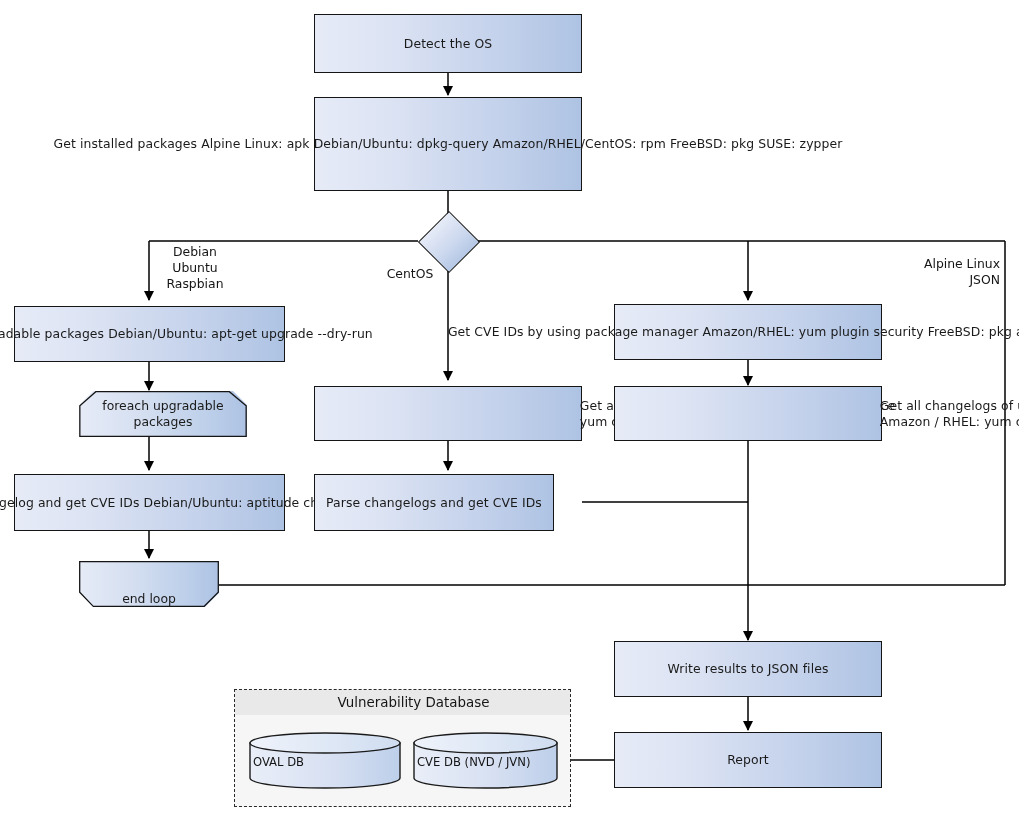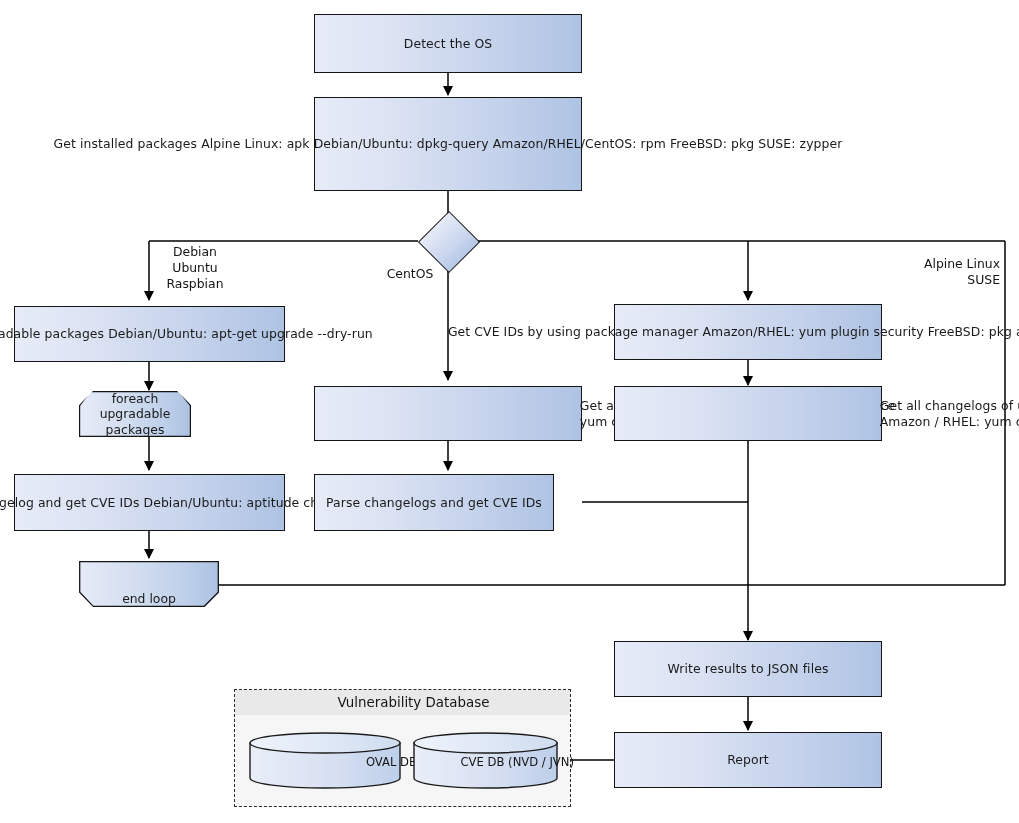--- a/index.html
+++ b/index.html
@@ -129,23 +129,23 @@
     justify-content: center;
     font-size: 13.4px;
     color: #151515;
     padding-left: 22px;
   }
   .cylinder {
     position: absolute;
   }
   .cyl-label {
     position: absolute;
-    left: 16px;
+    left: 4px;
     width: 100%;
-    text-align: right;
+    text-align: left;
     font-size: 11.6px;
     color: #151515;
     white-space: nowrap;
   }
 </style>
 </head>
 <body>
 
 <div id="canvas">
 
@@ -206,30 +206,30 @@
     </span>
   </div>
 
   <div class="diamond" style="left:427px; top:220px; width:42px; height:42px;"></div>
 
   <div class="branch-label" style="left: 155px; top: 244px; width: 80px; text-align: center; white-space: pre;">Debian
 Ubuntu
 Raspbian</div>
   <div class="branch-label" style="left: 380px; top: 266px; width: 60px; text-align: center; white-space: pre;">CentOS</div>
   <div class="branch-label" style="left: 890px; top: 256px; width: 110px; text-align: right; white-space: pre;">Alpine Linux
-SUSE</div>
+JSON</div>
 
   <div class="node" style="left:14px; top:306px; width:271px; height:56px;">
     <span class="lbl">
       <span>Check upgradable packages</span>
       <span>Debian/Ubuntu: apt-get upgrade --dry-run</span>
     </span>
   </div>
 
-  <div class="loop-start" style="left:79px; top:391px; width:112px; height:46px;">
+  <div class="loop-start" style="left:79px; top:391px; width:168px; height:46px;">
     <span class="lbl">
       <span>foreach</span>
       <span>upgradable  packages</span>
     </span>
     <svg class="outline" viewBox="0 0 140 46" preserveAspectRatio="none">
       <path d="M14 0.7 L125.3 0.7 L139.3 14.7 L139.3 45.3 L0.7 45.3 L0.7 14.7 Z" fill="none" stroke="#151515" stroke-width="1.3" vector-effect="non-scaling-stroke"></path>
     </svg>
   </div>
 
   <div class="node" style="left:14px; top:474px; width:271px; height:57px;">

